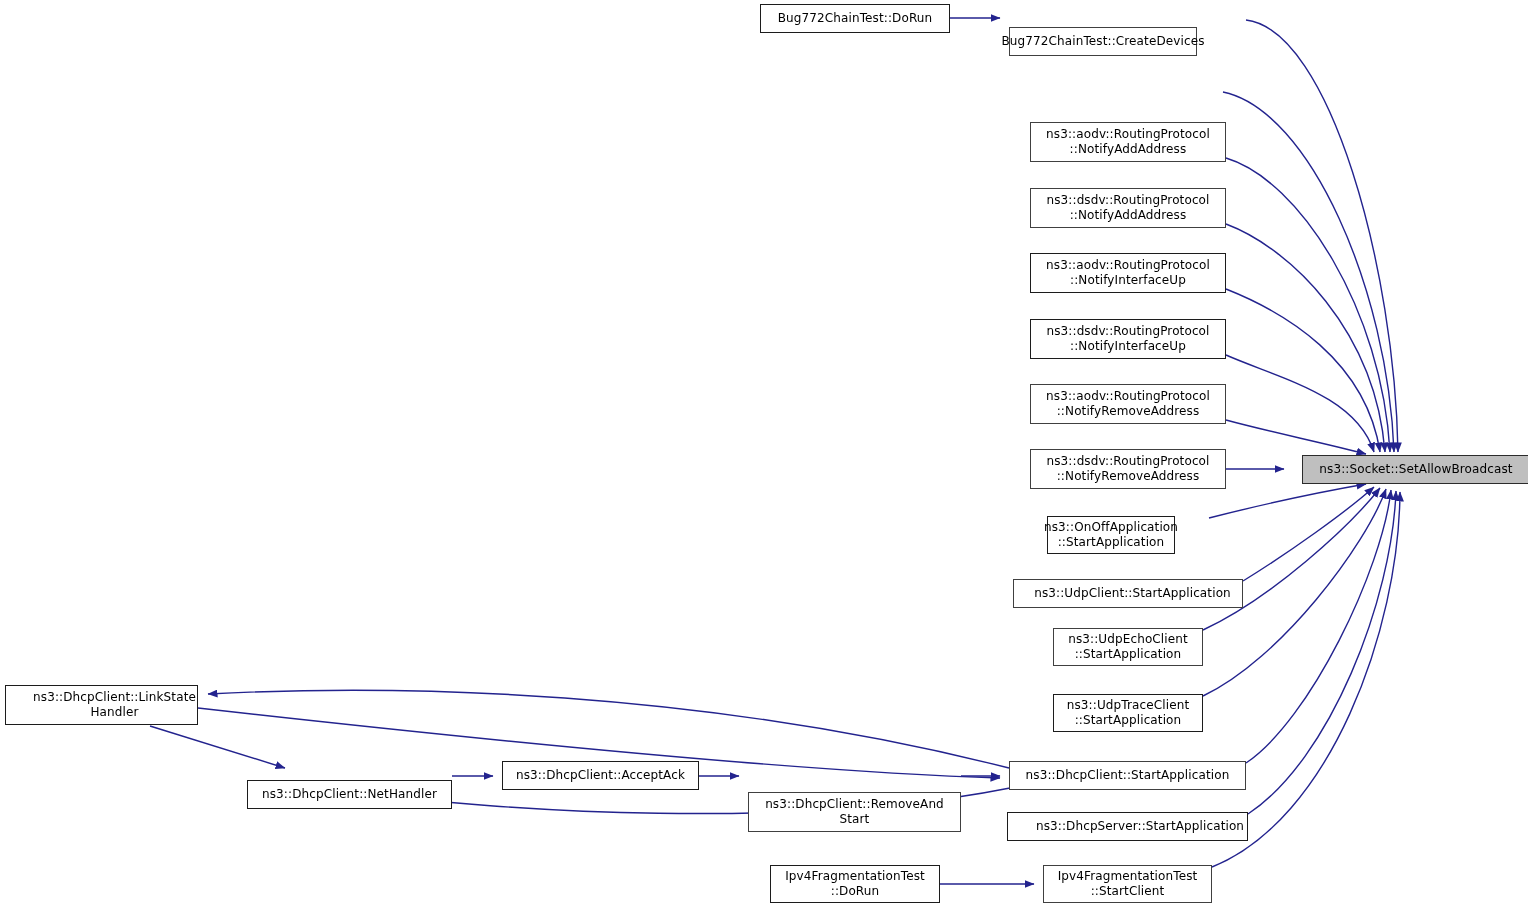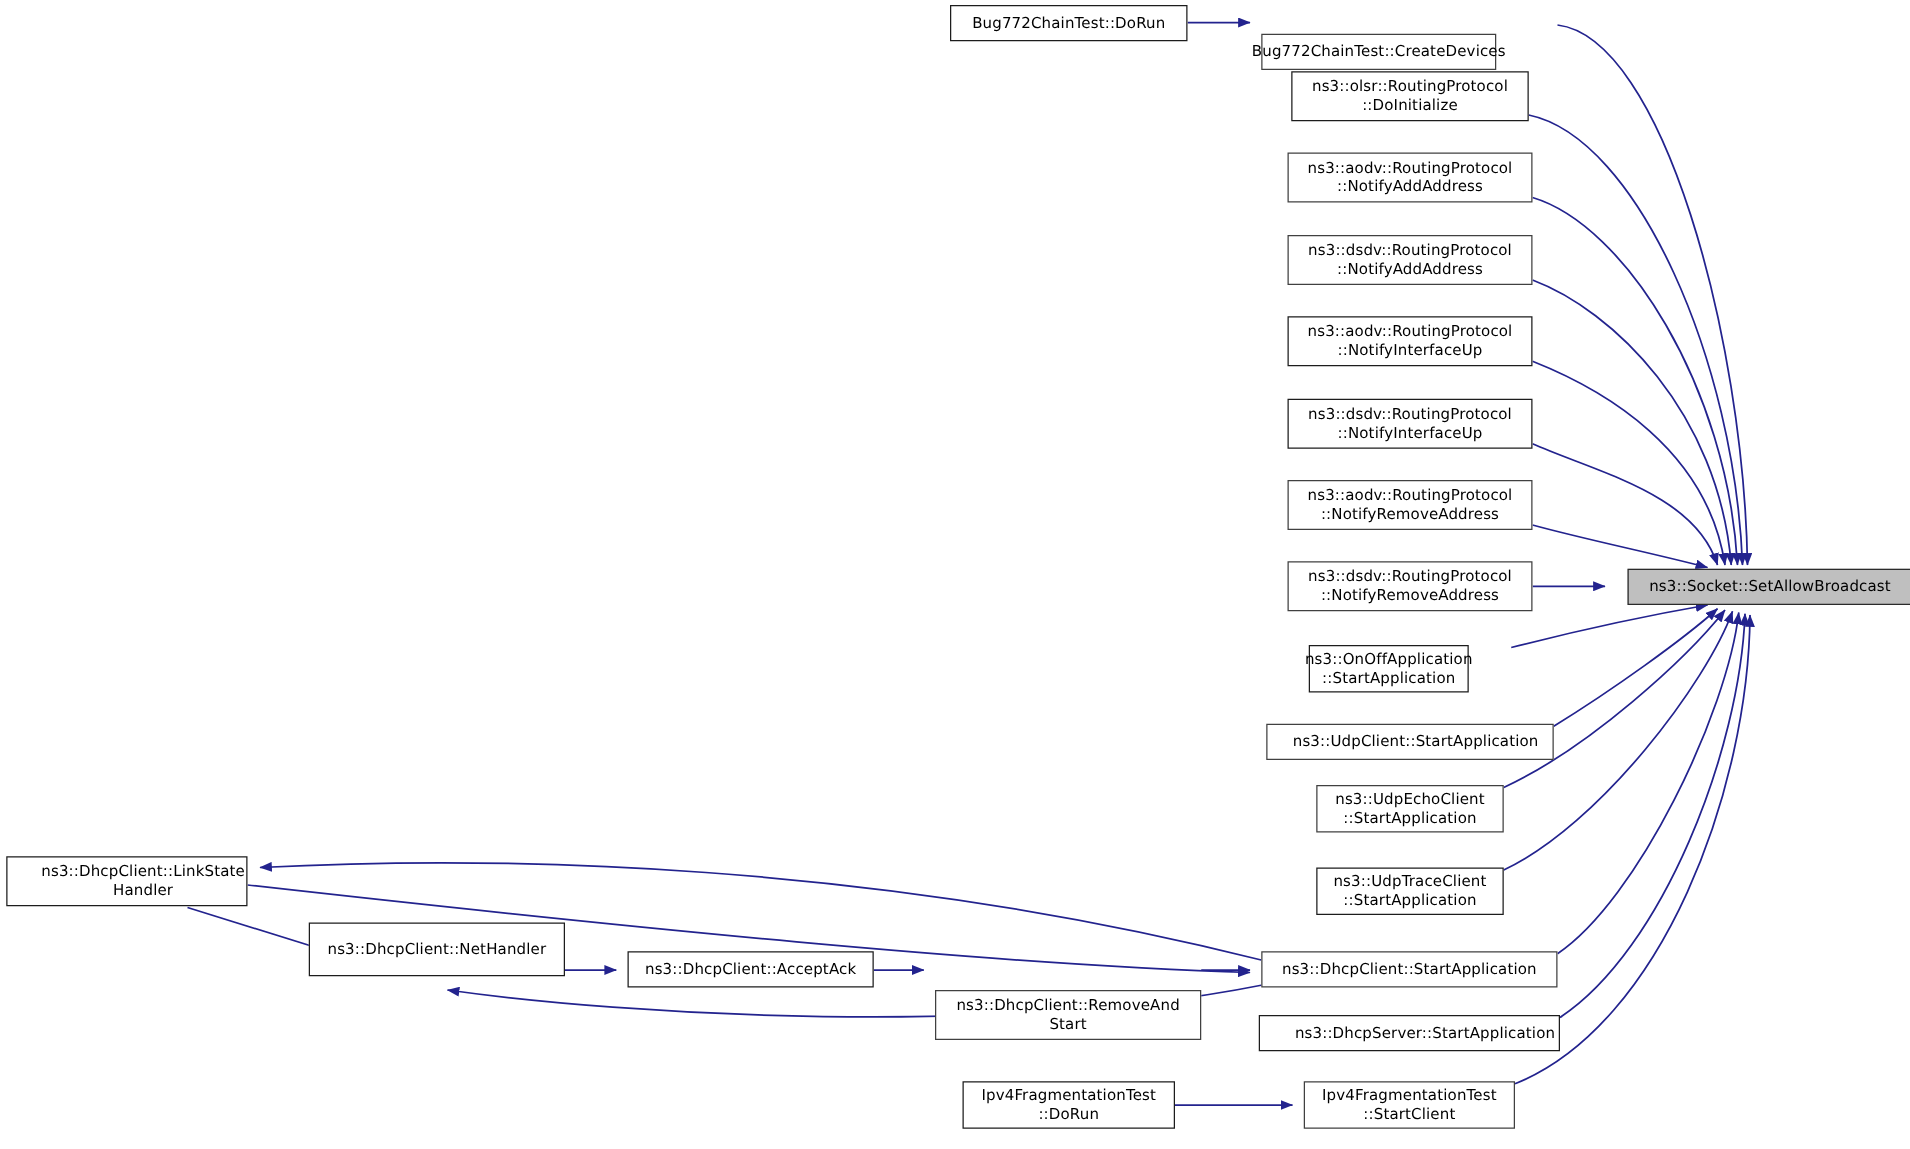--- a/index.html
+++ b/index.html
@@ -87,22 +87,20 @@
       <path d="M198,708 C500,742 800,772 1000,778"></path>
       <path d="M1009,768 C700,690 400,684 208,694"></path>
       <path d="M1010,788 C800,830 500,812 358,792"></path>
     </g>
   </svg>
 
   <div class="node center" id="node-center" style="left:1302px; top:455px; width:228px; height:29px;">ns3::Socket::SetAllowBroadcast</div>
 
   <div class="node" style="left:760px; top:4px; width:190px; height:29px;">Bug772ChainTest::DoRun</div>
   <div class="node thick" style="left:1009px; top:4px; width:188px; height:29px;margin-top:23px;">Bug772ChainTest::CreateDevices</div>
-  <div class="node" style="left:1033px; top:57px; width:190px; height:40px;">ns3::olsr::RoutingProtocol
-::DoInitialize</div>
   <div class="node thick" style="left:1030px; top:122px; width:196px; height:40px;">ns3::aodv::RoutingProtocol
 ::NotifyAddAddress</div>
   <div class="node thick" style="left:1030px; top:188px; width:196px; height:40px;">ns3::dsdv::RoutingProtocol
 ::NotifyAddAddress</div>
   <div class="node" style="left:1030px; top:253px; width:196px; height:40px;">ns3::aodv::RoutingProtocol
 ::NotifyInterfaceUp</div>
   <div class="node" style="left:1030px; top:319px; width:196px; height:40px;">ns3::dsdv::RoutingProtocol
 ::NotifyInterfaceUp</div>
   <div class="node thick" style="left:1030px; top:384px; width:196px; height:40px;">ns3::aodv::RoutingProtocol
 ::NotifyRemoveAddress</div>
@@ -110,21 +108,21 @@
 ::NotifyRemoveAddress</div>
   <div class="node" style="left:1047px; top:516px; width:128px; height:38px;">ns3::OnOffApplication
 ::StartApplication</div>
   <div class="node thick" style="left:1013px; top:579px; width:230px; height:29px;padding-left:13px;">ns3::UdpClient::StartApplication</div>
   <div class="node thick" style="left:1053px; top:628px; width:150px; height:38px;">ns3::UdpEchoClient
 ::StartApplication</div>
   <div class="node" style="left:1053px; top:694px; width:150px; height:38px;">ns3::UdpTraceClient
 ::StartApplication</div>
   <div class="node" style="left:5px; top:685px; width:193px; height:40px;padding-left:30px;">ns3::DhcpClient::LinkState
 Handler</div>
-  <div class="node" style="left:247px; top:738px; width:205px; height:43px;">ns3::DhcpClient::NetHandler</div>
+  <div class="node" style="left:247px; top:780px; width:205px; height:29px;">ns3::DhcpClient::NetHandler</div>
   <div class="node" style="left:502px; top:761px; width:197px; height:29px;">ns3::DhcpClient::AcceptAck</div>
   <div class="node thick" style="left:748px; top:756px; width:213px; height:40px;margin-top:36px;">ns3::DhcpClient::RemoveAnd
 Start</div>
   <div class="node thick" style="left:1009px; top:761px; width:237px; height:29px;">ns3::DhcpClient::StartApplication</div>
   <div class="node" style="left:1007px; top:812px; width:241px; height:29px;padding-left:29px;">ns3::DhcpServer::StartApplication</div>
   <div class="node" style="left:770px; top:865px; width:170px; height:38px;">Ipv4FragmentationTest
 ::DoRun</div>
   <div class="node thick" style="left:1043px; top:865px; width:169px; height:38px;">Ipv4FragmentationTest
 ::StartClient</div>
 

